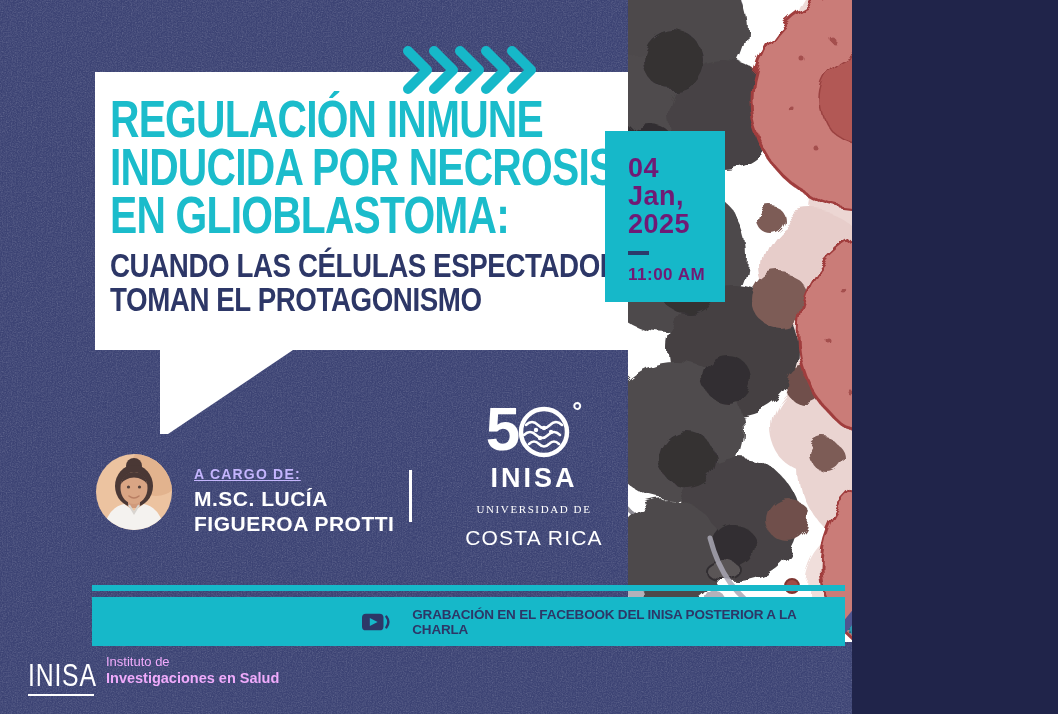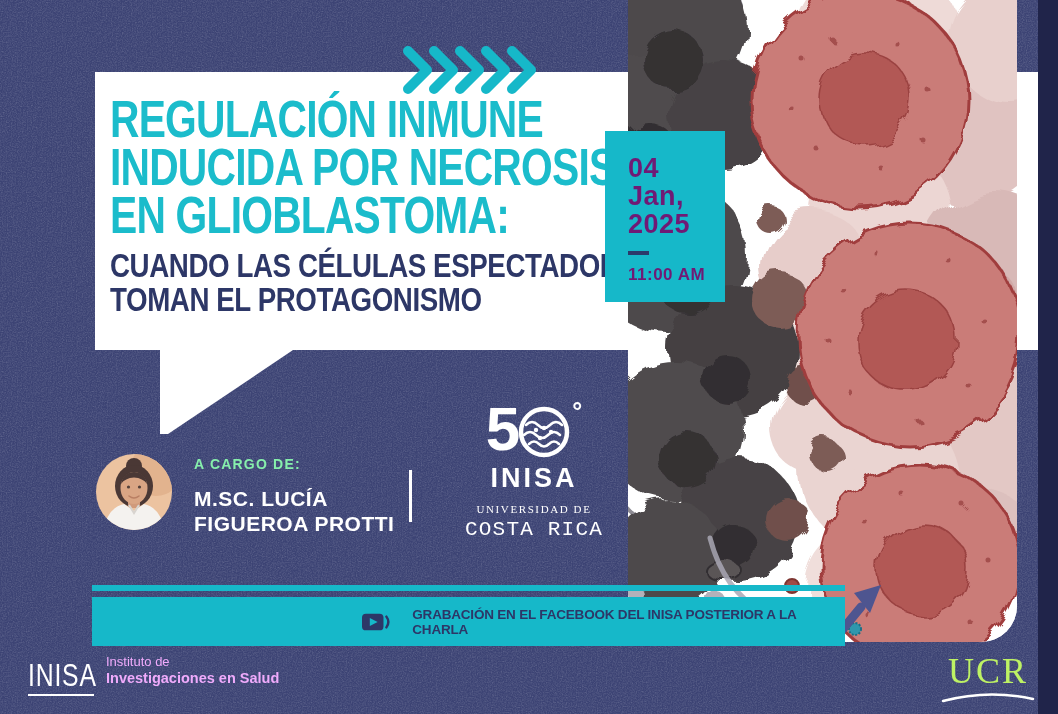--- a/index.html
+++ b/index.html
@@ -1,16 +1,16 @@
 <!DOCTYPE html>
 <html><head>
 <meta charset="utf-8">
 <style>
   html,body{margin:0;padding:0;background:#20244a;}
-  .poster{position:relative;width:1038px;height:714px;overflow:hidden;
+  .poster{position:relative;width:852px;height:714px;overflow:hidden;
           background:#3c4374;font-family:"Liberation Sans",sans-serif;}
   .bg-grain{position:absolute;left:0;top:0;z-index:0;pointer-events:none;}
 
   
   .bubble{position:absolute;left:95px;top:72px;width:947px;height:278px;background:#ffffff;z-index:1;}
   .bubble-tail{position:absolute;left:158px;top:348px;z-index:1;}
   .titles{position:absolute;left:110px;top:96px;z-index:2;}
   .title-line{font-weight:bold;font-size:51px;line-height:48px;color:#1bbccb;
               letter-spacing:-1px;white-space:nowrap;transform:scaleX(.8);transform-origin:0 0;}
   .subtitle{margin-top:9px;}
@@ -27,36 +27,36 @@
   
   .datebox{position:absolute;left:605px;top:131px;width:120px;height:171px;background:#16b8c9;
            z-index:3;color:#701a75;padding:23px 0 0 23px;box-sizing:border-box;}
   .date-line{font-size:27px;font-weight:bold;line-height:28px;letter-spacing:.5px;}
   .date-dash{width:21px;height:4px;background:#2c3a6b;margin:13px 0 10px;}
   .date-time{font-size:17px;font-weight:bold;letter-spacing:.5px;}
 
   
   .avatar{position:absolute;left:96px;top:454px;width:76px;height:76px;border-radius:50%;
           overflow:hidden;z-index:2;}
-  .speaker-kicker{position:absolute;left:194px;top:456px;color:#86efac;font-size:14px;
-          font-weight:bold;letter-spacing:1.2px;z-index:2;}
+  .speaker-kicker{position:absolute;left:194px;top:466px;color:#c4b5fd;font-size:14px;
+          font-weight:bold;letter-spacing:1.2px;z-index:2;text-decoration:underline;}
   .speaker-name{position:absolute;left:194px;top:486px;color:#fff;font-size:21px;font-weight:bold;
           line-height:25px;letter-spacing:.5px;z-index:2;}
   .speaker-divider{position:absolute;left:409px;top:470px;width:3px;height:52px;background:#fff;z-index:2;}
 
   
   .anniv{position:absolute;left:452px;top:400px;width:164px;text-align:center;color:#fff;z-index:2;}
   .anniv-row{display:flex;justify-content:center;align-items:flex-start;height:62px;}
   .anniv-number{font-size:62px;font-weight:bold;line-height:58px;}
   .anniv-zero{margin:3px 0 0 -3px;}
   .anniv-degree{font-size:25px;font-weight:bold;line-height:22px;margin-left:1px;}
   .anniv-label{font-size:17px;letter-spacing:.5px;margin-top:2px;}
   .anniv-inst{font-size:27px;font-weight:bold;letter-spacing:3px;margin-top:1px;}
   .anniv-univ1{font-family:"Liberation Serif",serif;font-size:11px;letter-spacing:1.6px;margin-top:9px;}
-  .anniv-univ2{font-family:Liberation Mono, monospace;font-size:21px;letter-spacing:1.2px;margin-top:3px;}
+  .anniv-univ2{font-family:Liberation Sans, sans-serif;font-size:21px;letter-spacing:1.2px;margin-top:11px;}
 
   
   .info-line{position:absolute;left:92px;top:585px;width:753px;height:6px;background:#16b8c9;z-index:4;}
   .info-bar{position:absolute;left:92px;top:597px;width:753px;height:49px;background:#16b8c9;z-index:4;}
   .info-item{position:absolute;top:0;height:49px;display:flex;align-items:center;}
   .info-loc{left:22px;}
   .info-stream{left:270px;gap:12px;}
   .info-label{margin-left:10px;color:#2d3767;font-weight:bold;letter-spacing:-.2px;}
   .info-loc .info-label{font-size:15px;}
   .info-stream .info-label{font-size:13.5px;}

